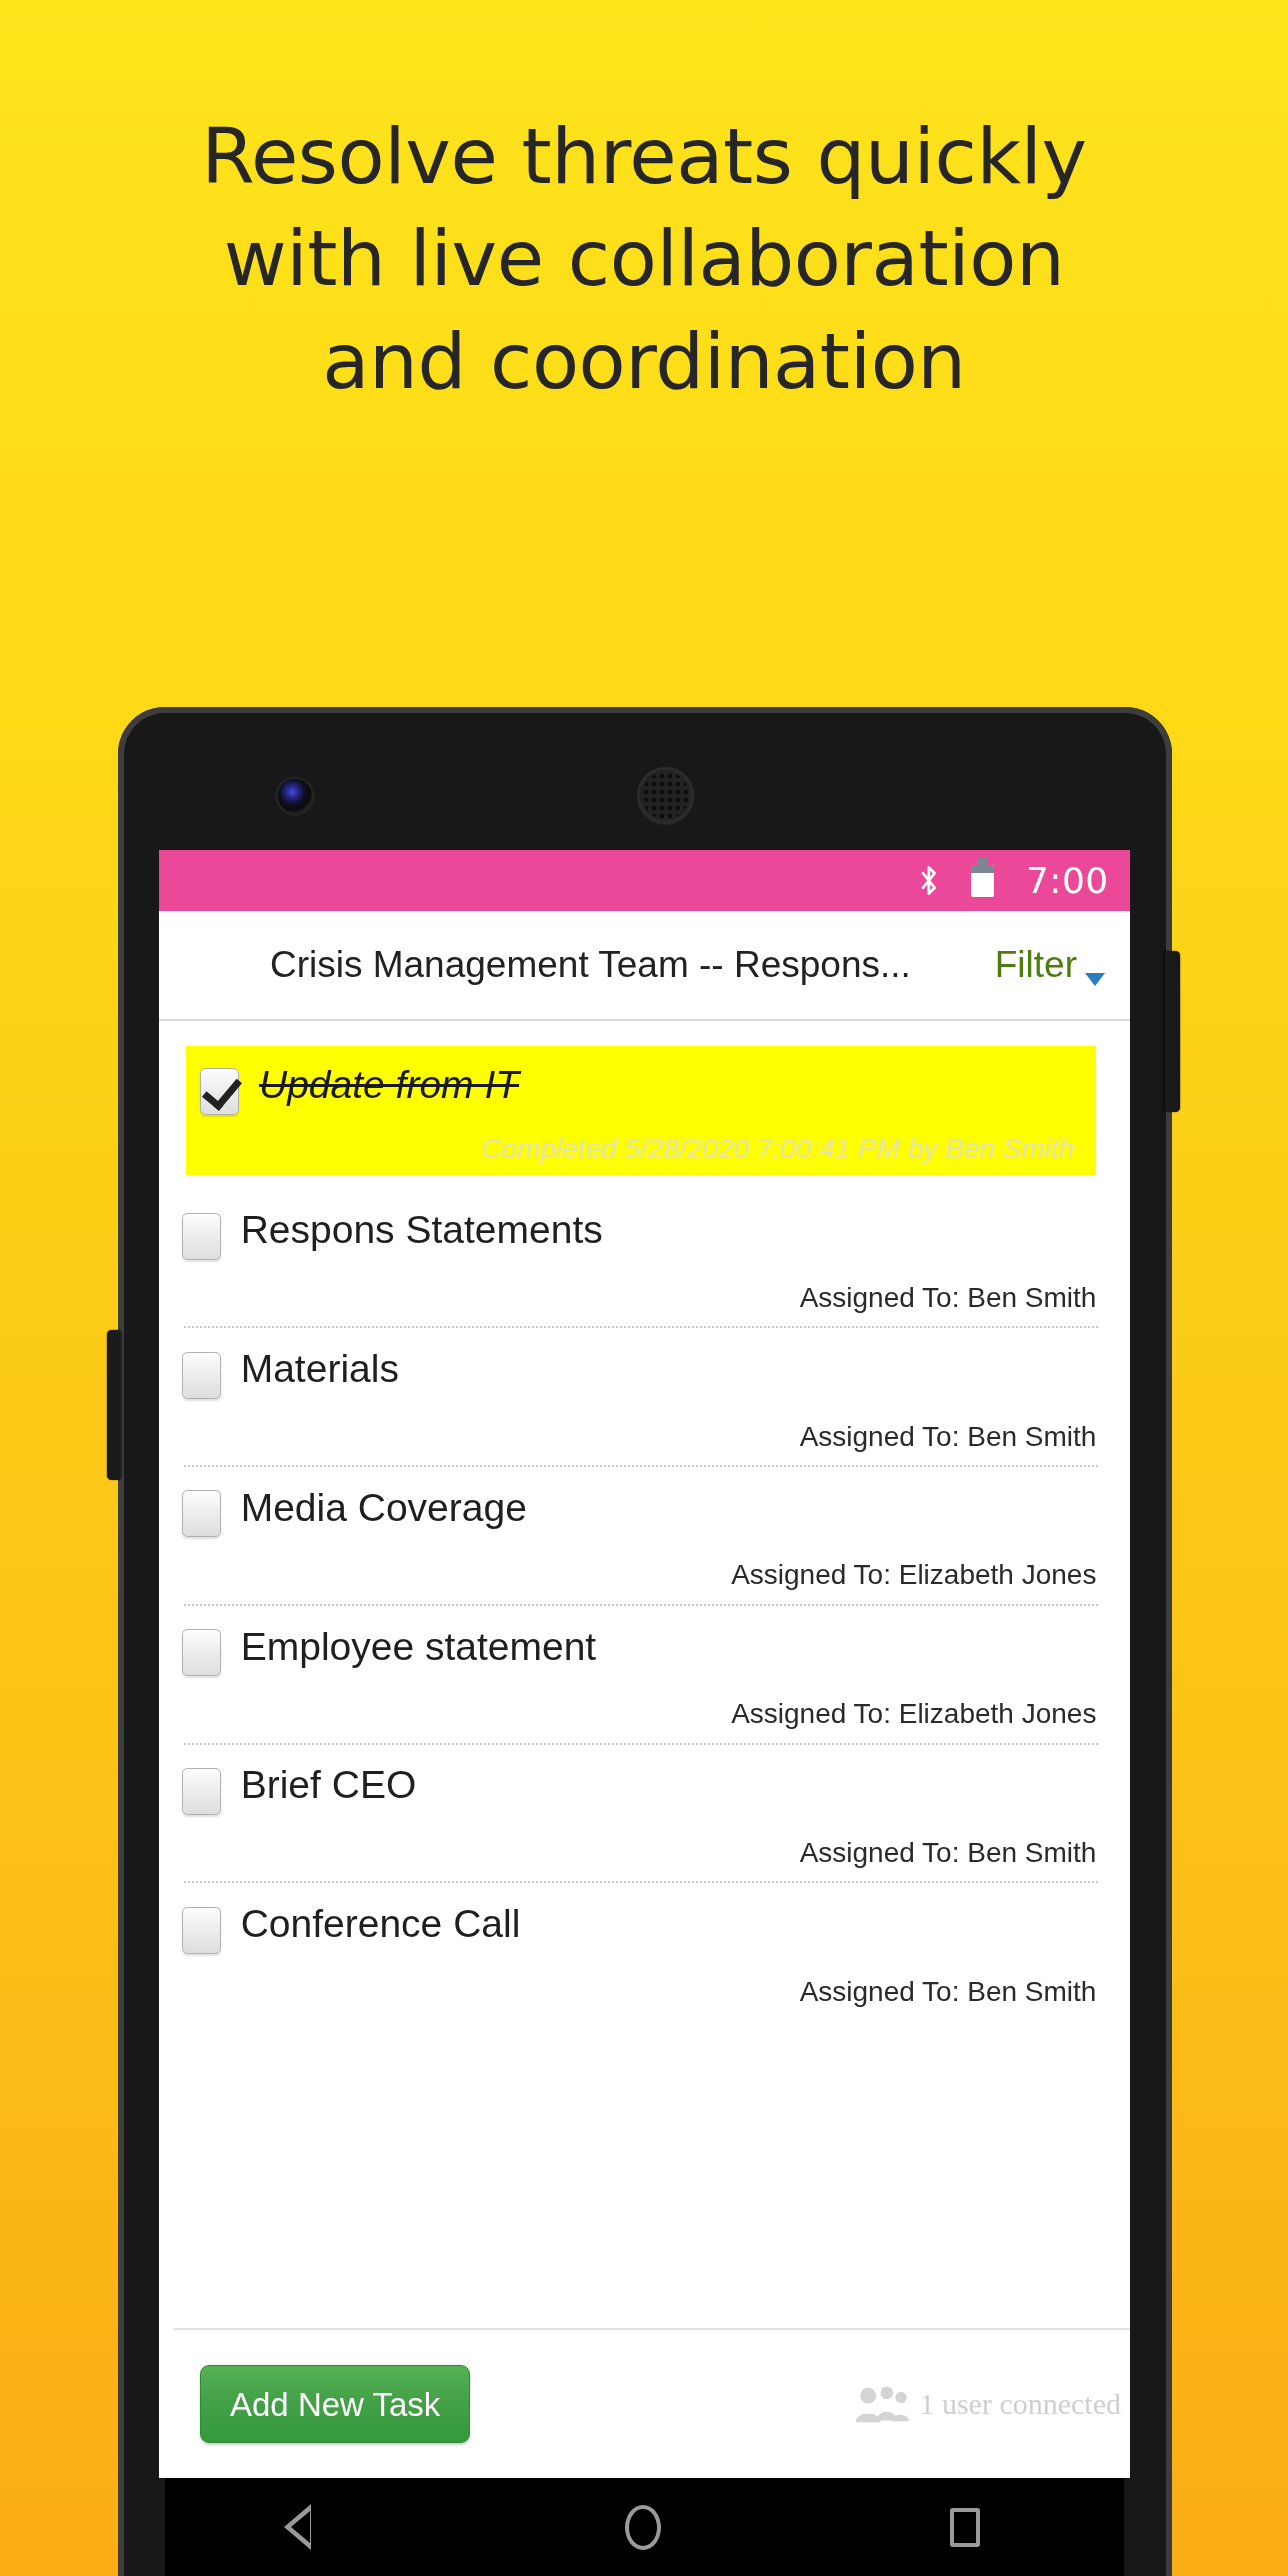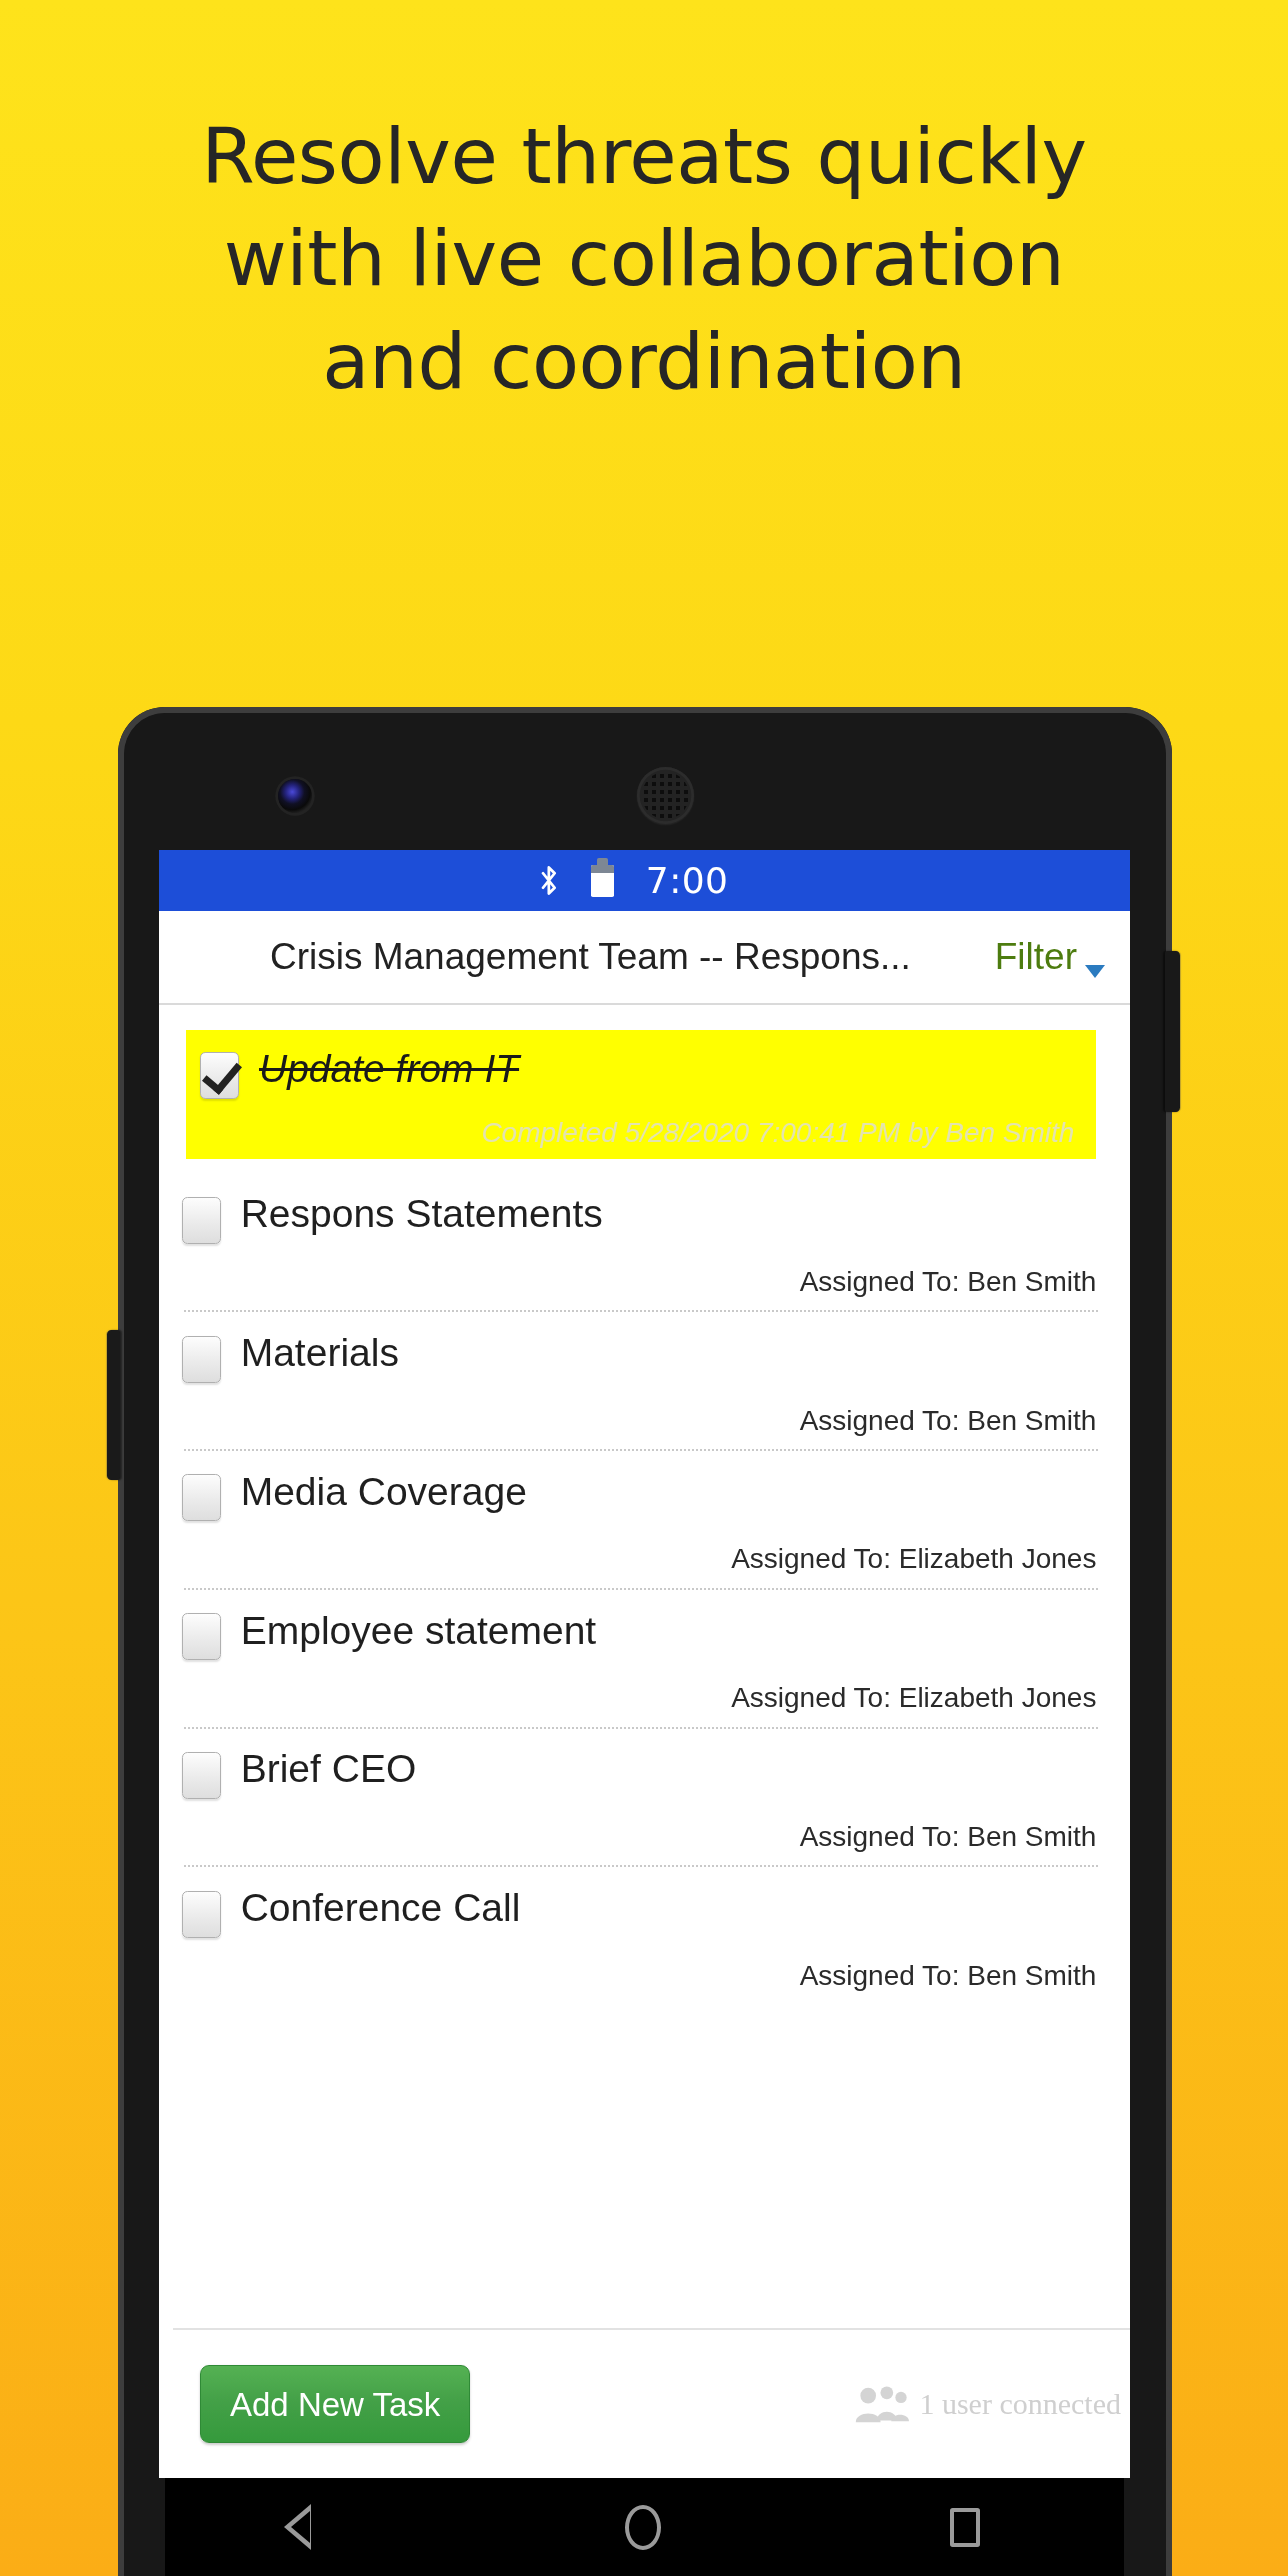--- a/index.html
+++ b/index.html
@@ -82,22 +82,22 @@
     position:absolute;
     left:159px; top:850px;
     width:971px; height:1628px;
     background:#ffffff;
     overflow:hidden;
   }
 
   
   .statusbar {
     height:61px;
-    background:#1d4ed8;
-    display:flex; align-items:center; justify-content:center;
+    background:#ec4899;
+    display:flex; align-items:center; justify-content:flex-end;
     padding-right:21.5px; gap:32px;
   }
   .sb-bt { width:19.7px; height:29px; display:block; }
   .sb-batt {
     width:23px; height:32px; position:relative;
     background:#fff; border-radius:1.8px;
   }
   .sb-batt::before {
     content:""; position:absolute; left:6.3px; top:-6.3px;
     width:10.7px; height:7.2px; background:#7d8794; border-radius:1.8px 1.8px 0 0;
@@ -106,21 +106,21 @@
     content:""; position:absolute; left:0; top:0; right:0; height:8px;
     background:#7d8794; border-radius:1.8px 1.8px 0 0;
   }
   .sb-time {
     color:#fff; font-size:36px; font-weight:400;
     font-family:"DejaVu Sans", sans-serif; letter-spacing:0.4px;
   }
 
   
   .appbar {
-    height:94px; background:#fff;
+    height:110px; background:#fff;
     display:flex; align-items:center;
     padding:0 25px 0 27px;
     border-bottom:2.7px solid #dadada;
   }
   .app-title {
     flex:1; font-size:37px; color:#222;
     font-family:"Liberation Sans", sans-serif;
     white-space:nowrap; overflow:hidden;
     text-align:center;
   }

